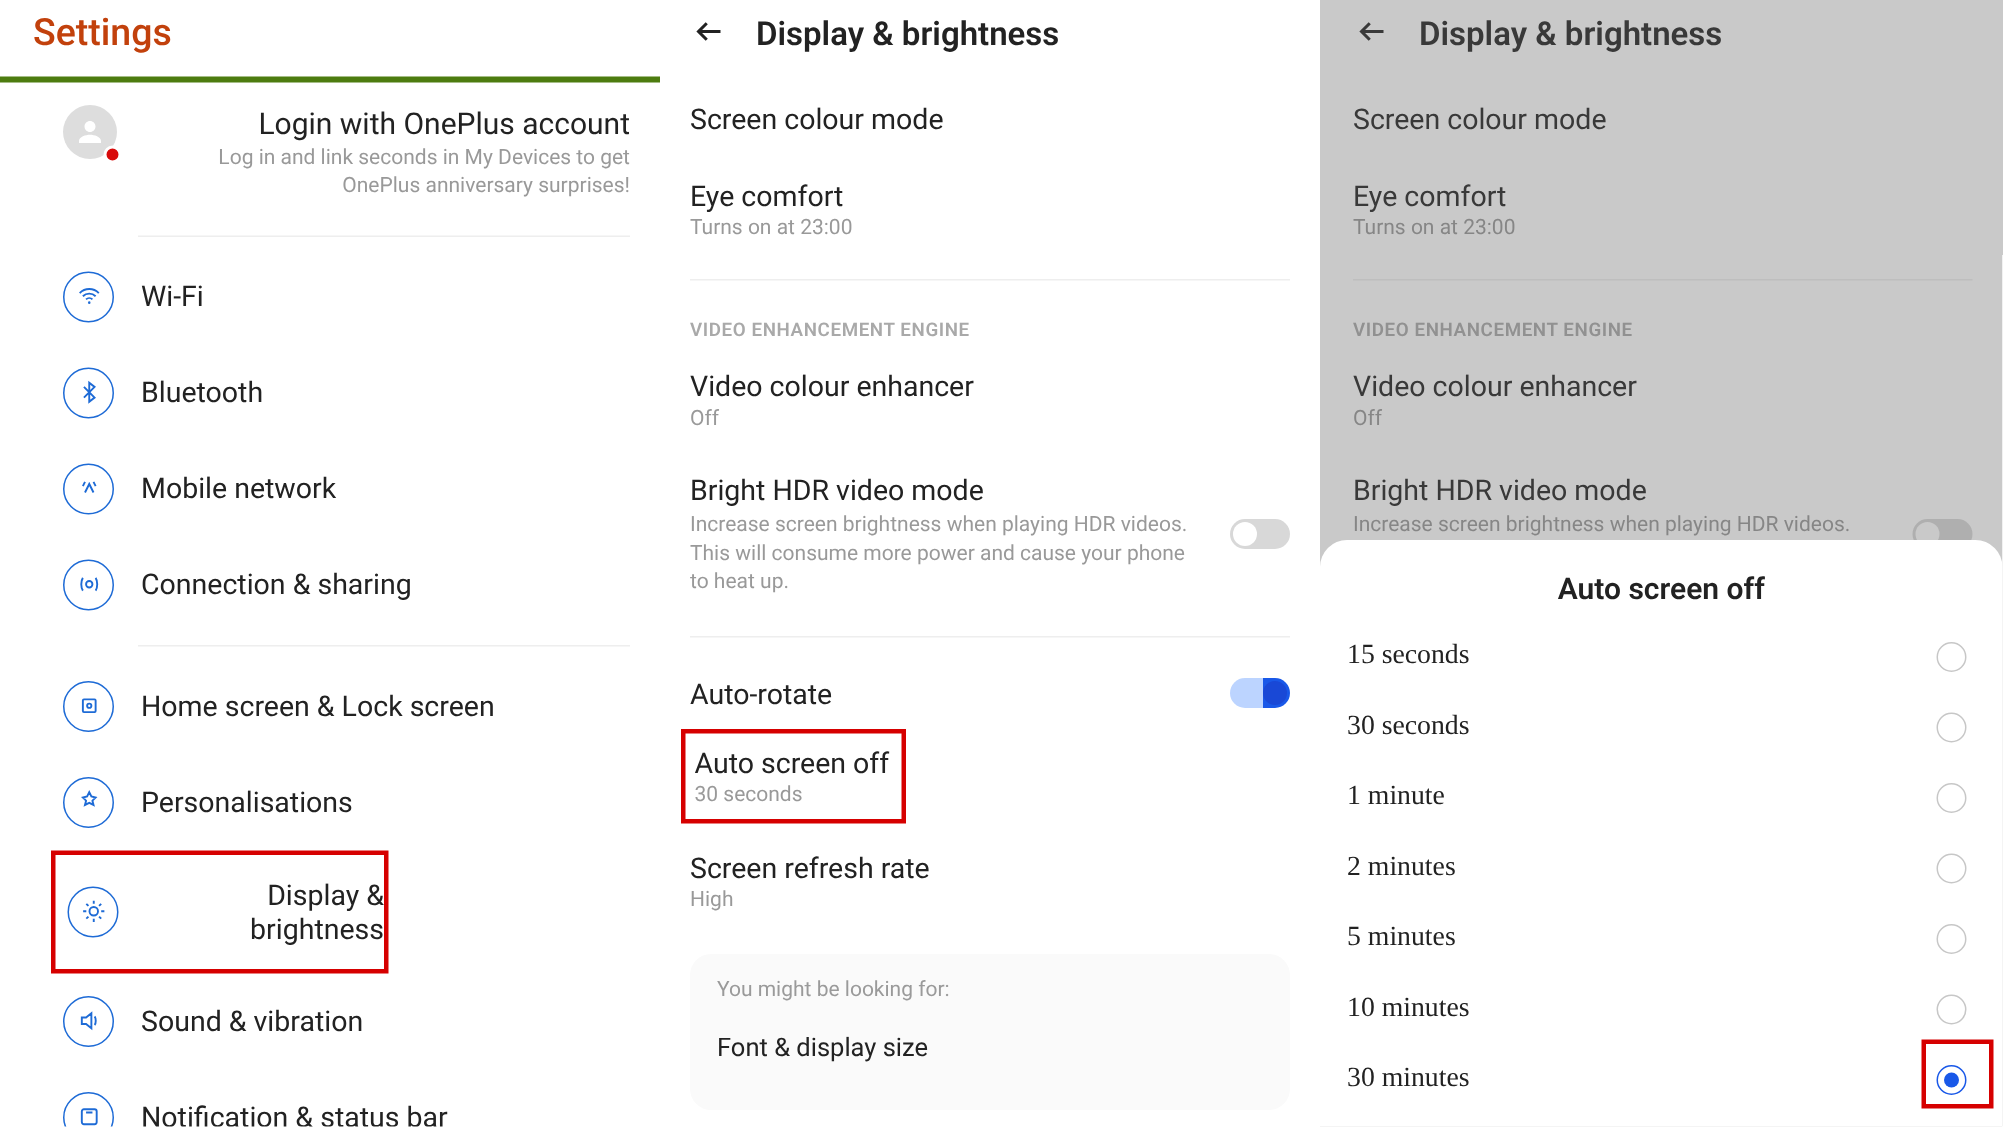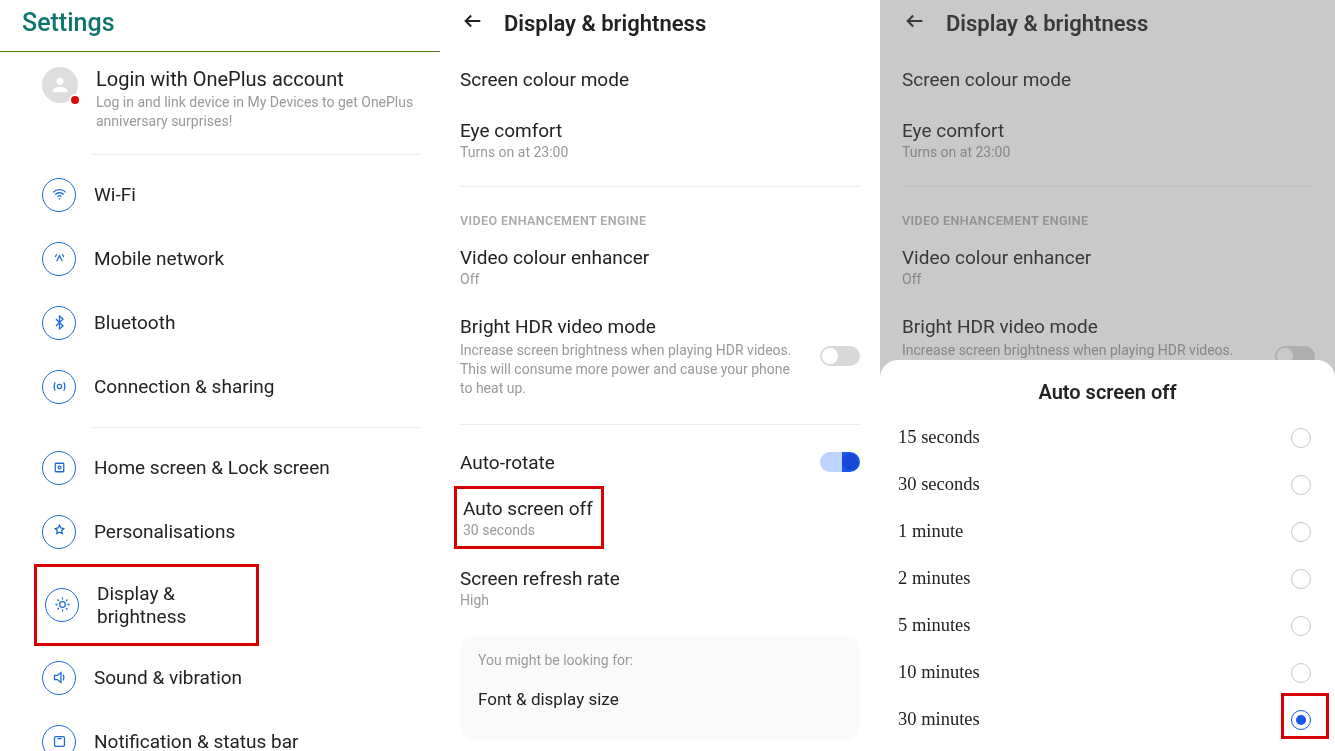--- a/index.html
+++ b/index.html
@@ -3,30 +3,30 @@
 <meta charset="utf-8">
 <style>
   * { box-sizing: border-box; margin: 0; padding: 0; }
   html, body { width: 1335px; height: 751px; font-family: -apple-system, BlinkMacSystemFont, "Segoe UI", Roboto, Arial, sans-serif; background: #fff; color: #222; overflow: hidden; }
   .container { display: flex; width: 100%; height: 100%; }
   .panel { position: relative; background: #fff; height: 100%; }
   .panel.p1 { width: 440px; padding: 0 0 0 20px; }
   .panel.p2 { width: 440px; padding: 0 0 0 20px; }
   .panel.p3 { width: 455px; padding: 0 0 0 0; position: relative; }
   .inner { padding: 0 20px 0 0; }
-  .header-settings { font-size: 25px; font-weight: 500; padding: 8px 22px 14px 22px; color: #0f766e; border-bottom: 1px solid #4d7c0f; margin: 0 -20px 0 -20px; }
+  .header-settings { font-size: 25px; font-weight: 500; padding: 8px 22px 14px 22px; color: #c2410c; border-bottom: 4px solid #4d7c0f; margin: 0 -20px 0 -20px; }
   .login-row { display: flex; align-items: flex-start; gap: 16px; padding: 18px 0 16px 0; }
   .avatar { position: relative; }
   .avatar .circ { width: 36px; height: 36px; border-radius: 50%; background: #ddd; display: flex; align-items: center; justify-content: center; color: #fff; font-size: 20px; }
   .avatar svg { width: 22px; height: 22px; fill: #fff; }
   .avatar .dot { position: absolute; right: -3px; bottom: -3px; width: 12px; height: 12px; border-radius: 50%; background: #d80a0a; border: 2px solid #fff; }
   .login-text .title { font-size: 20px; color: #222; }
   .login-text .sub { font-size: 14px; color: #999; margin-top: 2px; line-height: 1.35; }
   .divider { border: none; border-top: 1px solid #eee; margin: 8px 0 8px 50px; }
-  .s-item { display: flex; align-items: center; gap: 18px; padding: 15px 0 15px 0; }
+  .s-item { display: flex; align-items: center; gap: 18px; padding: 15px 0 15px 0; text-align: right; }
   .s-item .icon-circle { width: 34px; height: 34px; border-radius: 50%; border: 1.7px solid #1e6bd6; display: flex; align-items: center; justify-content: center; flex-shrink: 0; }
   .s-item .icon-circle svg { width: 17px; height: 17px; stroke: #1e6bd6; fill: none; stroke-width: 1.8; }
   .s-item-label { font-size: 19px; color: #222; }
   .highlight-box { border: 3px solid #d60000; }
   .p1 .highlight-box { margin-left: -8px; padding-left: 8px; width: 225px; }
 
   .p-header { display: flex; align-items: center; gap: 20px; padding: 10px 0 18px 2px; }
   .back-arrow svg { width: 22px; height: 22px; stroke: #222; fill: none; stroke-width: 2.2; }
   .p-title { font-size: 22px; font-weight: 600; }
   .d-item { padding: 14px 0; }
@@ -75,50 +75,50 @@
         <div class="avatar">
           <div class="circ">
               <svg viewBox="0 0 24 24">
                 <path d="M12 12c2.2 0 4-1.8 4-4s-1.8-4-4-4-4 1.8-4 4 1.8 4 4 4zm0 2c-3 0-8 1.5-8 4.5V20h16v-1.5c0-3-5-4.5-8-4.5z"></path>
               </svg>
             </div>
           <div class="dot"></div>
         </div>
         <div class="login-text">
           <div class="title">Login with OnePlus account</div>
-          <div class="sub">Log in and link device in My Devices to get OnePlus anniversary surprises!</div>
+          <div class="sub">Log in and link seconds in My Devices to get OnePlus anniversary surprises!</div>
         </div>
       </div>
 
       <hr class="divider">
 
       <div class="s-item">
         <div class="icon-circle">
             <svg viewBox="0 0 24 24">
               <path d="M3 9c5-5 13-5 18 0M6 12c3.3-3.3 8.7-3.3 12 0M9 15c1.7-1.7 4.3-1.7 6 0"></path>
               <circle cx="12" cy="18" r="1.2" fill="#1e6bd6" stroke="none"></circle>
             </svg>
           </div>
         <div class="s-item-label">Wi-Fi</div>
       </div>
       <div class="s-item">
         <div class="icon-circle">
             <svg viewBox="0 0 24 24">
+              <path d="M7 7l10 10-5 4V3l5 4L7 17"></path>
+            </svg>
+          </div>
+        <div class="s-item-label">Bluetooth</div>
+      </div>
+      <div class="s-item">
+        <div class="icon-circle">
+            <svg viewBox="0 0 24 24">
               <path d="M8 16l4-8 4 8M8 6l-2 4M16 6l2 4"></path>
             </svg>
           </div>
         <div class="s-item-label">Mobile network</div>
-      </div>
-      <div class="s-item">
-        <div class="icon-circle">
-            <svg viewBox="0 0 24 24">
-              <path d="M7 7l10 10-5 4V3l5 4L7 17"></path>
-            </svg>
-          </div>
-        <div class="s-item-label">Bluetooth</div>
       </div>
       <div class="s-item">
         <div class="icon-circle">
             <svg viewBox="0 0 24 24">
               <circle cx="12" cy="12" r="3"></circle>
               <path d="M6 6c-2 3-2 9 0 12M18 6c2 3 2 9 0 12"></path>
             </svg>
           </div>
         <div class="s-item-label">Connection &amp; sharing</div>
       </div>

